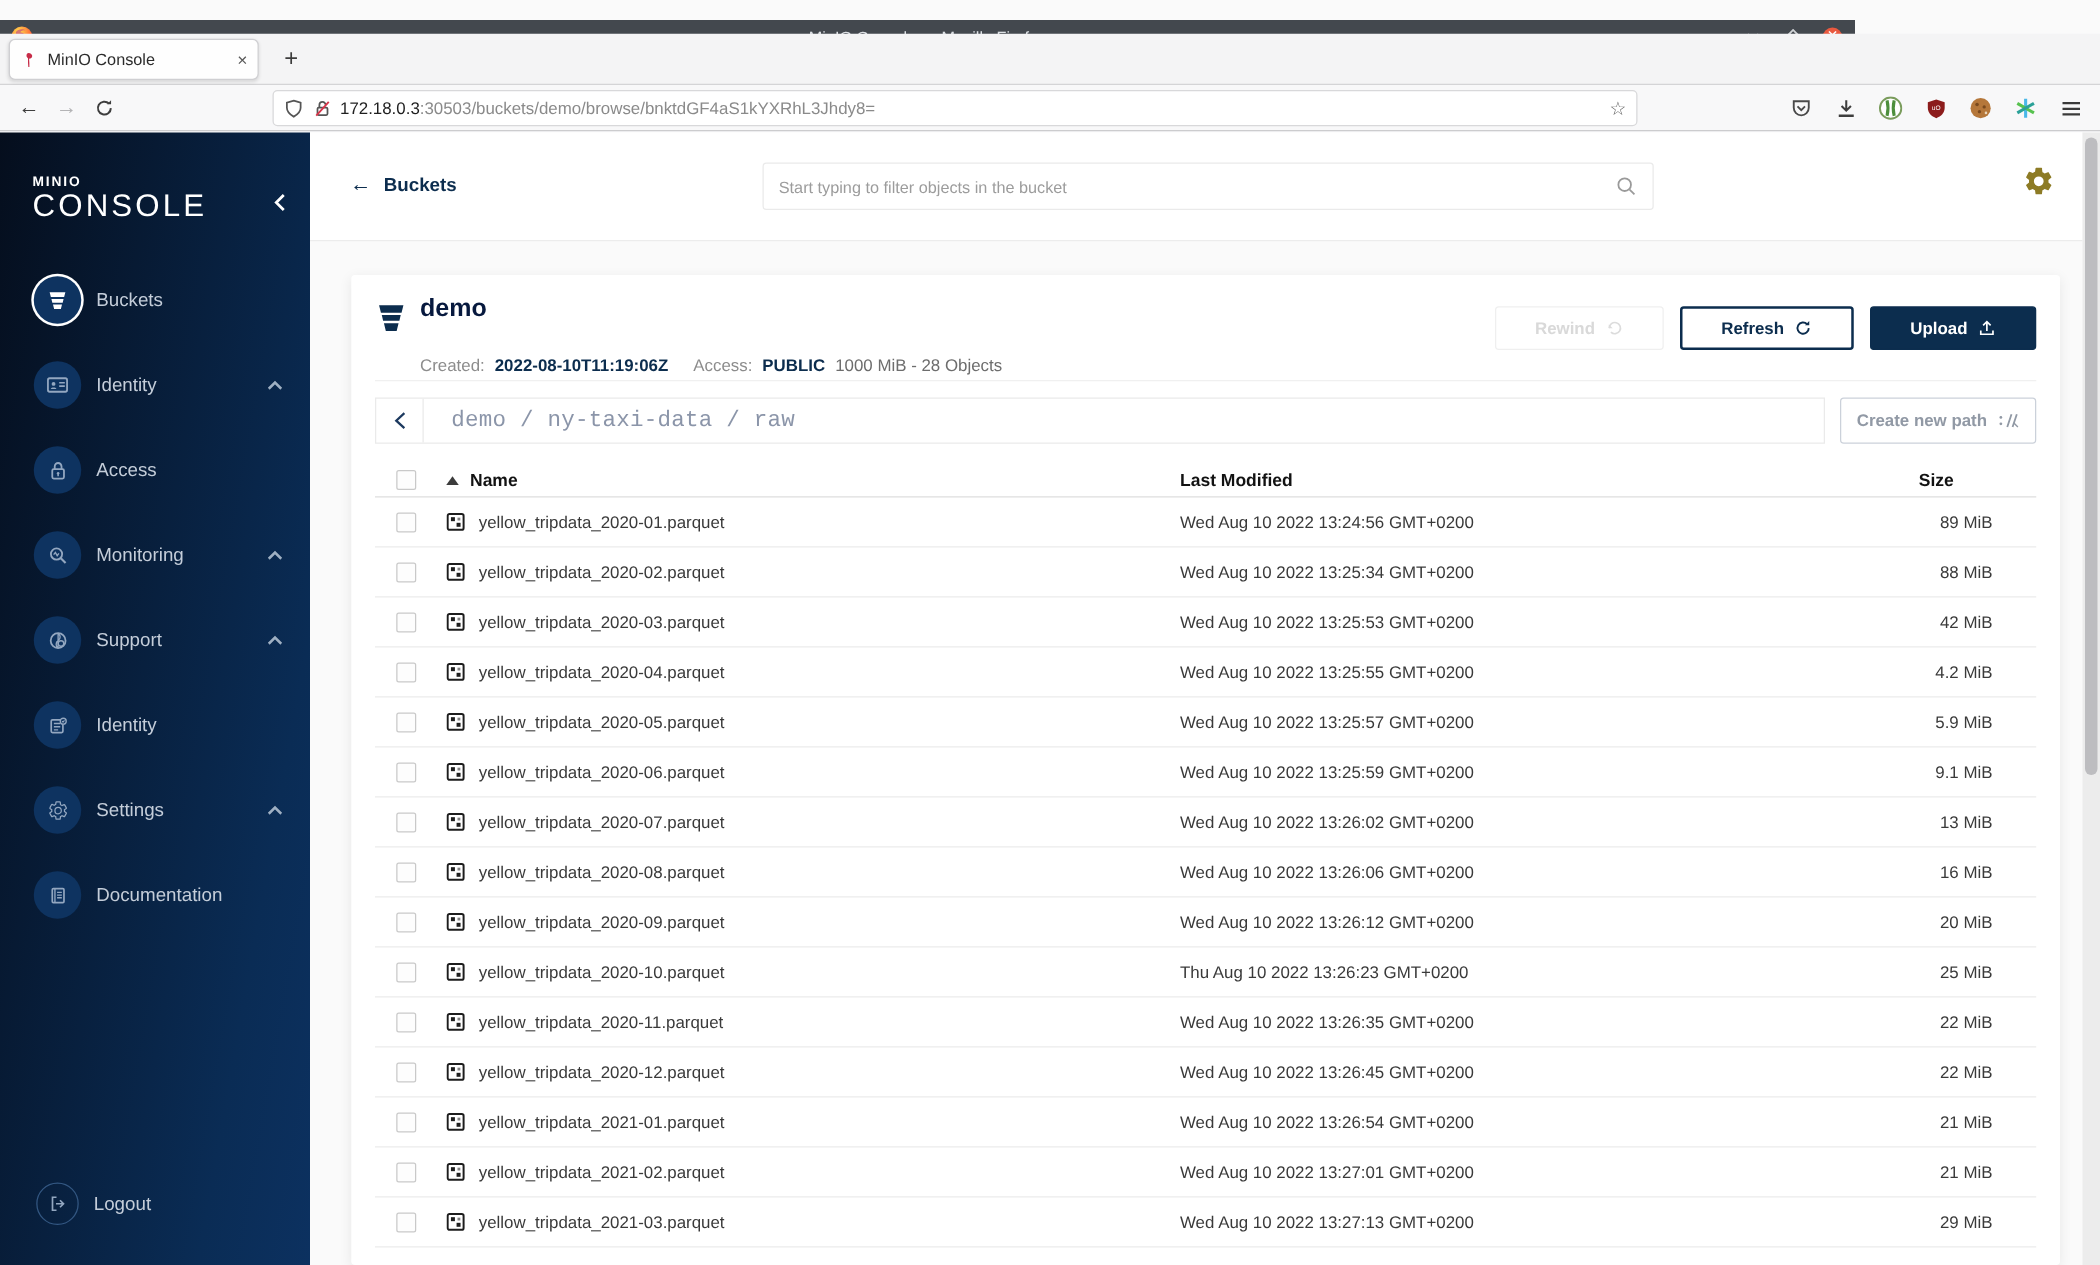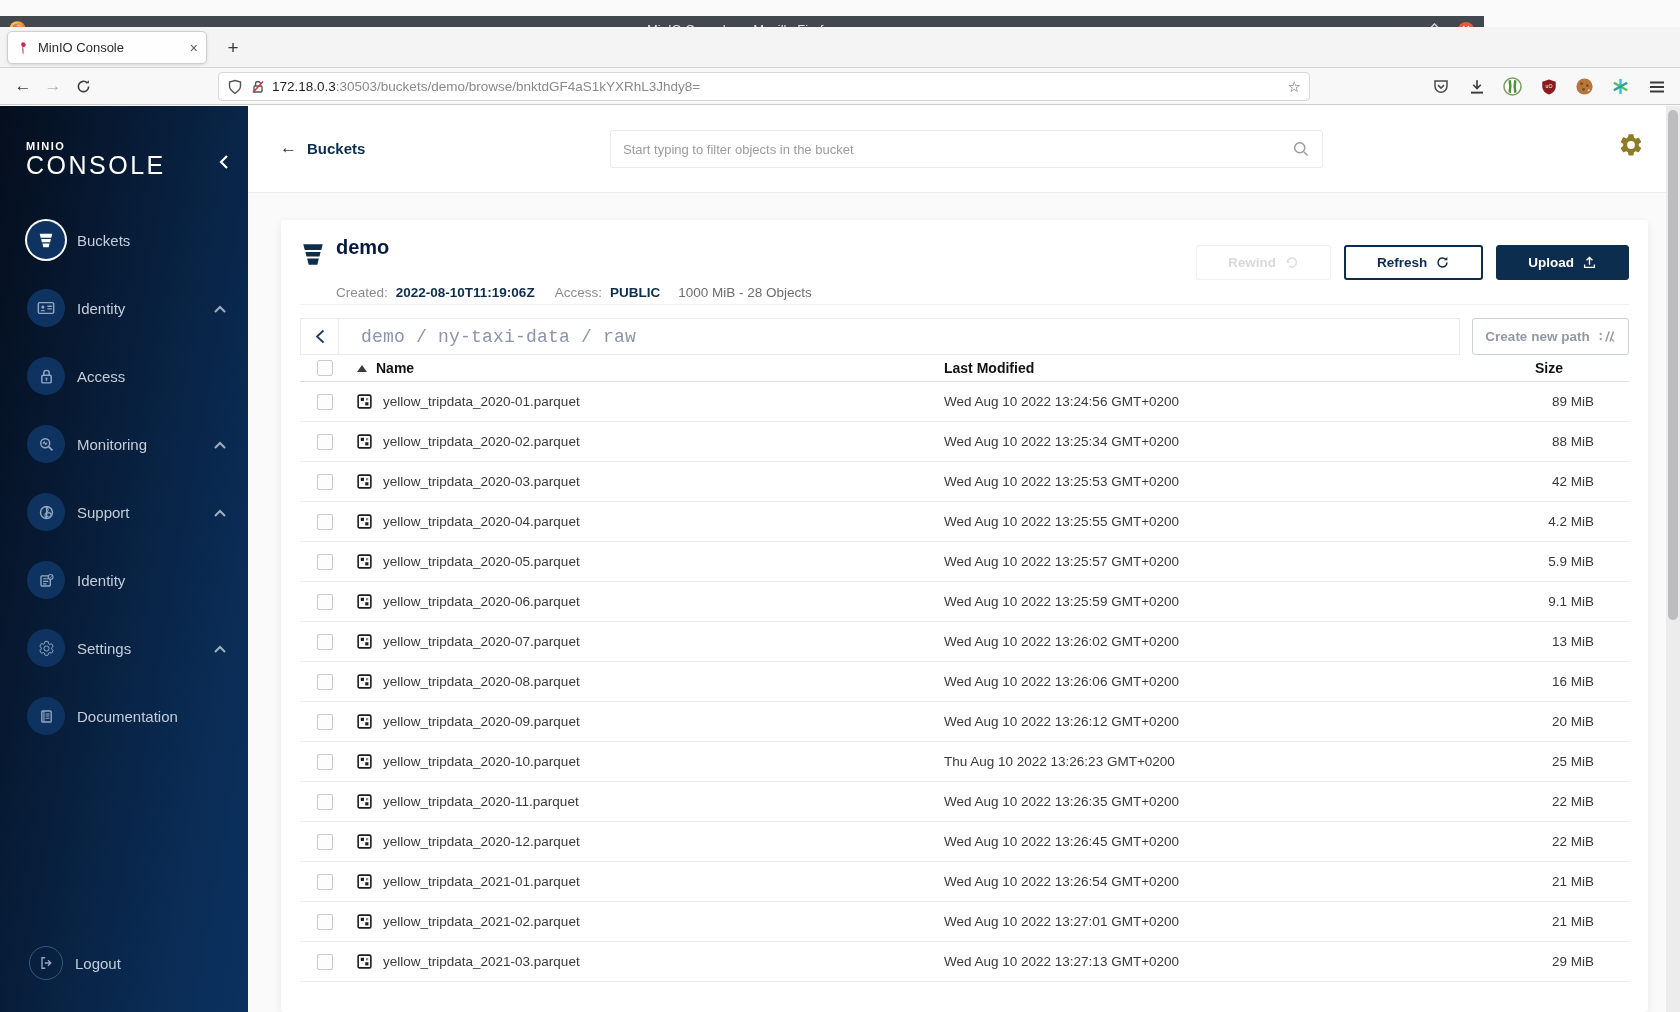--- a/index.html
+++ b/index.html
@@ -74,39 +74,39 @@
 
   
   .card { position:absolute; left:281px; top:220px; width:1367px; height:792px; background:#ffffff;
           border-radius:3px; box-shadow:0 3px 10px rgba(0,0,0,.08); padding:0 19px; }
   .bucket-head { position:relative; height:85px; border-bottom:1px solid #f0f0f0; }
   .bucket-ic { position:absolute; left:0px; top:21px; }
   .bucket-name { position:absolute; left:36px; top:16px; font-size:20px; font-weight:bold; color:#07193e; }
   .bucket-meta { position:absolute; left:36px; top:49px; font-size:13.5px; color:#8c8c8c;
                  display:flex; gap:8px; align-items:baseline; }
   .bucket-meta b { color:#0c2d4e;margin-top:16px; }
-  .bucket-meta .usage { color:#6d6d6d; margin-left:10px; }
+  .bucket-meta .usage { color:#6d6d6d; }
   .head-btns { position:absolute; right:0; top:25px; display:flex; gap:13px; }
   .btn { height:35px; display:flex; align-items:center; justify-content:center; gap:8px; border-radius:3px;
          font-size:13.5px; font-weight:bold; cursor:pointer; padding:0 31px; }
   .btn-rewind { border:1px solid #efefef; color:#d9d9d9; background:#fff; }
   .btn-refresh { border:2px solid #0c2d4e; color:#0c2d4e; background:#fff; }
   .btn-upload { background:#0c2d4e; color:#fff; border:1px solid #0c2d4e; }
 
   .path-row { position:relative; margin-top:13px; height:37px; display:flex; }
   .path-box { flex:1; max-width:1160px; border:1px solid #eaeaea; display:flex; align-items:center; background:#fff; }
   .path-back { width:38px; height:100%; border-right:1px solid #eaeaea; display:flex; align-items:center;
                justify-content:center; cursor:pointer; }
   .path-text { margin-left:22px; font-size:18px; color:#8b95a9; letter-spacing:.2px;font-family:Liberation Mono, monospace; }
   .create-path { margin-left:auto; width:157px; border:1px solid #cbd1da; border-radius:3px; background:#fff;
                  display:flex; align-items:center; justify-content:center; gap:9px; color:#9199a5;
                  font-size:13.5px; font-weight:bold; cursor:pointer; }
 
   
-  .otable { margin-top:0; }
+  .otable { margin-top:16px; }
   .trow, .thead { display:flex; align-items:center; height:40px; padding:0 35px 0 17px; }
   .thead { height:27px; font-weight:bold; font-size:14px; color:#121212; }
   .thead { border-bottom:1px solid #dedede; }
   .trow { border-bottom:1px solid #ececec; font-size:13.5px; color:#3a3a3a; }
   .cb { width:16px; height:16px; border:1.5px solid #c9c9c9; border-radius:2px; background:#fdfdfd; flex:none; cursor:pointer; }
   .ncell { flex:1; display:flex; align-items:center; gap:11px; margin-left:24px; }
   .mcell { width:560px; }
   .scell { width:90px; text-align:right; }
   .thead .scell { text-align:center; }
   .sort-tri { width:0; height:0; border-left:5px solid transparent; border-right:5px solid transparent;

